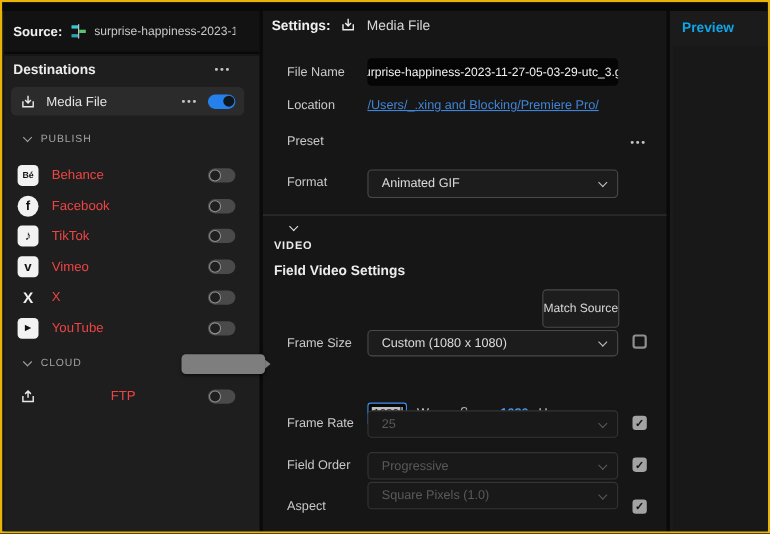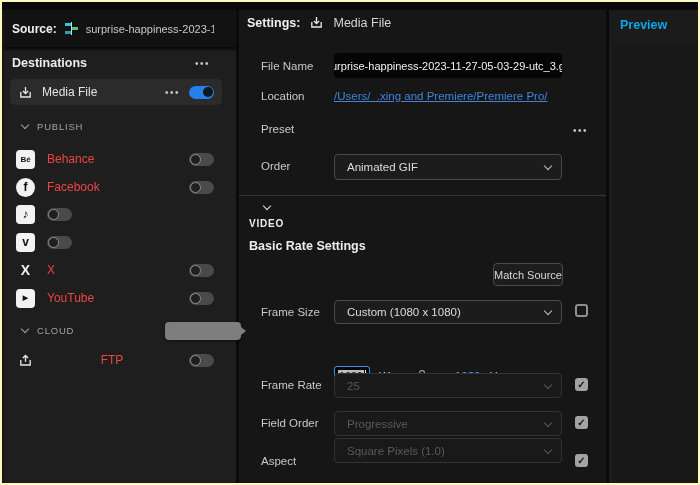--- a/index.html
+++ b/index.html
@@ -1,17 +1,17 @@
 <!DOCTYPE html>
 <html><head>
 <meta charset="utf-8">
 <style>
   html,body{margin:0;padding:0;background:#2e2e2e;}
   *{box-sizing:border-box;font-family:"Liberation Sans",sans-serif;}
-  .screen{position:relative;width:700px;height:485px;background:#161616;border:2px solid #fef9c3;overflow:hidden;padding-left:31px;}
+  .screen{position:relative;width:700px;height:485px;background:#161616;border:2px solid #eab308;overflow:hidden;padding-left:31px;}
   .topstrip{position:absolute;left:0;top:0;width:100%;height:8px;background:#0a0a0a;}
 
   
   .source-row{position:absolute;left:2px;top:8px;width:232px;height:39px;background:#121212;border-bottom:2px solid #090909;display:flex;align-items:center;padding-left:8px;gap:7px;}
   .source-label{font-size:12px;font-weight:bold;color:#f0f0f0;}
   .seq-icon{position:relative;width:15px;height:15px;flex:0 0 auto;}
   .seq-icon .vline{position:absolute;left:7px;top:1px;width:1.5px;height:13px;background:#cfd6d6;}
   .seq-icon .b1{position:absolute;left:1px;top:2px;width:6px;height:3px;background:#39c6d4;}
   .seq-icon .b2{position:absolute;left:8.5px;top:6px;width:6px;height:3px;background:#58c472;}
   .seq-icon .b3{position:absolute;left:1px;top:10px;width:6px;height:3px;background:#2aa3b0;}
@@ -61,21 +61,21 @@
   .select{position:absolute;left:332px;width:228px;height:26px;background:#1c1c1c;border:1px solid #4a4a4a;border-radius:4px;display:flex;align-items:center;padding:0 26px 0 12px;font-size:11.5px;color:#dcdcdc;cursor:pointer;}
   .select .sel-chev{position:absolute;right:10px;top:8px;width:6px;height:6px;border-left:1.5px solid #c2c2c2;border-bottom:1.5px solid #c2c2c2;transform:rotate(-45deg);}
   .select.disabled{color:#5a5a5a;border-color:#343434;background:#191919;cursor:default;}
   .select.disabled .sel-chev{border-color:#5a5a5a;}
 
   .h-div{position:absolute;left:237px;top:193px;width:367px;height:1px;background:#353535;}
   .video-hdr{position:absolute;left:247px;top:203px;display:flex;align-items:center;gap:9px;flex-direction:column;}
   .video-hdr .vchev{width:6px;height:6px;border-left:1.5px solid #e0e0e0;border-bottom:1.5px solid #e0e0e0;transform:rotate(-45deg);margin-top:-2px;}
   .video-hdr .vlabel{font-size:10px;font-weight:bold;letter-spacing:0.8px;color:#ececec;}
   .basic-title{position:absolute;left:247px;top:237px;font-size:12.5px;font-weight:bold;color:#ececec;}
-  .match-btn{position:absolute;left:491px;top:261px;width:70px;height:23px;background:#1d1d1d;border:1px solid #4a4a4a;border-radius:4px;color:#d8d8d8;font-size:11px;display:flex;align-items:center;justify-content:center;cursor:pointer;}
+  .match-btn{position:absolute;left:491px;top:261px;width:70px;height:35px;background:#1d1d1d;border:1px solid #4a4a4a;border-radius:4px;color:#d8d8d8;font-size:11px;display:flex;align-items:center;justify-content:center;cursor:pointer;}
 
   .checkbox{position:absolute;left:573px;width:13px;height:13px;border-radius:3px;cursor:pointer;}
   .checkbox.unchecked{border:2px solid #8f8f8f;background:transparent;}
   .checkbox.checked{background:#a3a3a3;color:#141414;font-size:10px;font-weight:bold;display:flex;align-items:center;justify-content:center;}
 
   .dims-row{position:absolute;left:332px;top:334px;height:22px;display:flex;align-items:center;gap:9px;margin-top:29px;}
   .w-input{width:36px;height:21px;background:#060606;border:1.5px solid #3f90f2;border-radius:3px;display:flex;align-items:center;justify-content:center;}
   .w-input .sel{background:#bdbdbd;color:#111;font-size:10.5px;padding:0 1px;}
   .w-input .caret{width:1px;height:12px;background:#e8e8e8;margin-left:1px;}
   .unit{font-size:11.5px;color:#cfcfcf;}
@@ -142,26 +142,28 @@
   </div>
   <div class="dest-item" style="top:175px;">
     <span class="dicon circle" style="font-size:12px;">f</span>
     <span class="dlabel">Facebook</span>
     <span class="toggle off">
         <span class="knob"></span>
       </span>
   </div>
   <div class="dest-item" style="top:202px;">
     <span class="dicon" style="font-size:12px;">♪</span>
+    <span class="dlabel">TikTok</span>
     <span class="toggle off">
         <span class="knob"></span>
       </span>
   </div>
   <div class="dest-item" style="top:230px;">
     <span class="dicon" style="font-size:12px;">v</span>
+    <span class="dlabel">Vimeo</span>
     <span class="toggle off">
         <span class="knob"></span>
       </span>
   </div>
   <div class="dest-item" style="top:258px;">
     <span class="dicon bare" style="font-size:14px;">X</span>
     <span class="dlabel">X</span>
     <span class="toggle off">
         <span class="knob"></span>
       </span>
@@ -205,39 +207,39 @@
           <path d="M3 7.5v5.3h10V7.5" stroke="#e8e8e8" stroke-width="1.4" fill="none"></path>
         </svg>
     </span>
     <span class="sval">Media File</span>
   </div>
 
   <div class="frm-label" style="top:58px;">File Name</div>
   <div class="filename-box">surprise-happiness-2023-11-27-05-03-29-utc_3.gif</div>
 
   <div class="frm-label" style="top:88px;text-align:center;">Location</div>
-  <div class="loc-link">/Users/_.xing and Premiere/Premiere Pro/</div>
+  <div class="loc-link">/Users/_.xing and Blocking/Premiere Pro/</div>
 
   <div class="frm-label" style="top:121px;">Preset</div>
   <div class="more-dots" style="position:absolute;left:571px;top:123px;">•••</div>
 
-  <div class="frm-label" style="top:158px;">Order</div>
+  <div class="frm-label" style="top:158px;">Format</div>
   <div class="select" style="top:152px;">
     <span>Animated GIF</span>
     <span class="sel-chev"></span>
   </div>
 
   <div class="h-div"></div>
 
   <div class="video-hdr">
     <span class="vchev"></span>
     <span class="vlabel">VIDEO</span>
   </div>
 
-  <div class="basic-title">Basic Rate Settings</div>
+  <div class="basic-title">Field Video Settings</div>
   <div class="match-btn">Match Source</div>
 
   <div class="frm-label" style="top:304px;">Frame Size</div>
   <div class="select" style="top:298px;height:24px;">
     <span>Custom (1080 x 1080)</span>
     <span class="sel-chev" style="top:7px;"></span>
   </div>
   <div class="checkbox unchecked" style="top:302px;"></div>
 
   <div class="dims-row">

